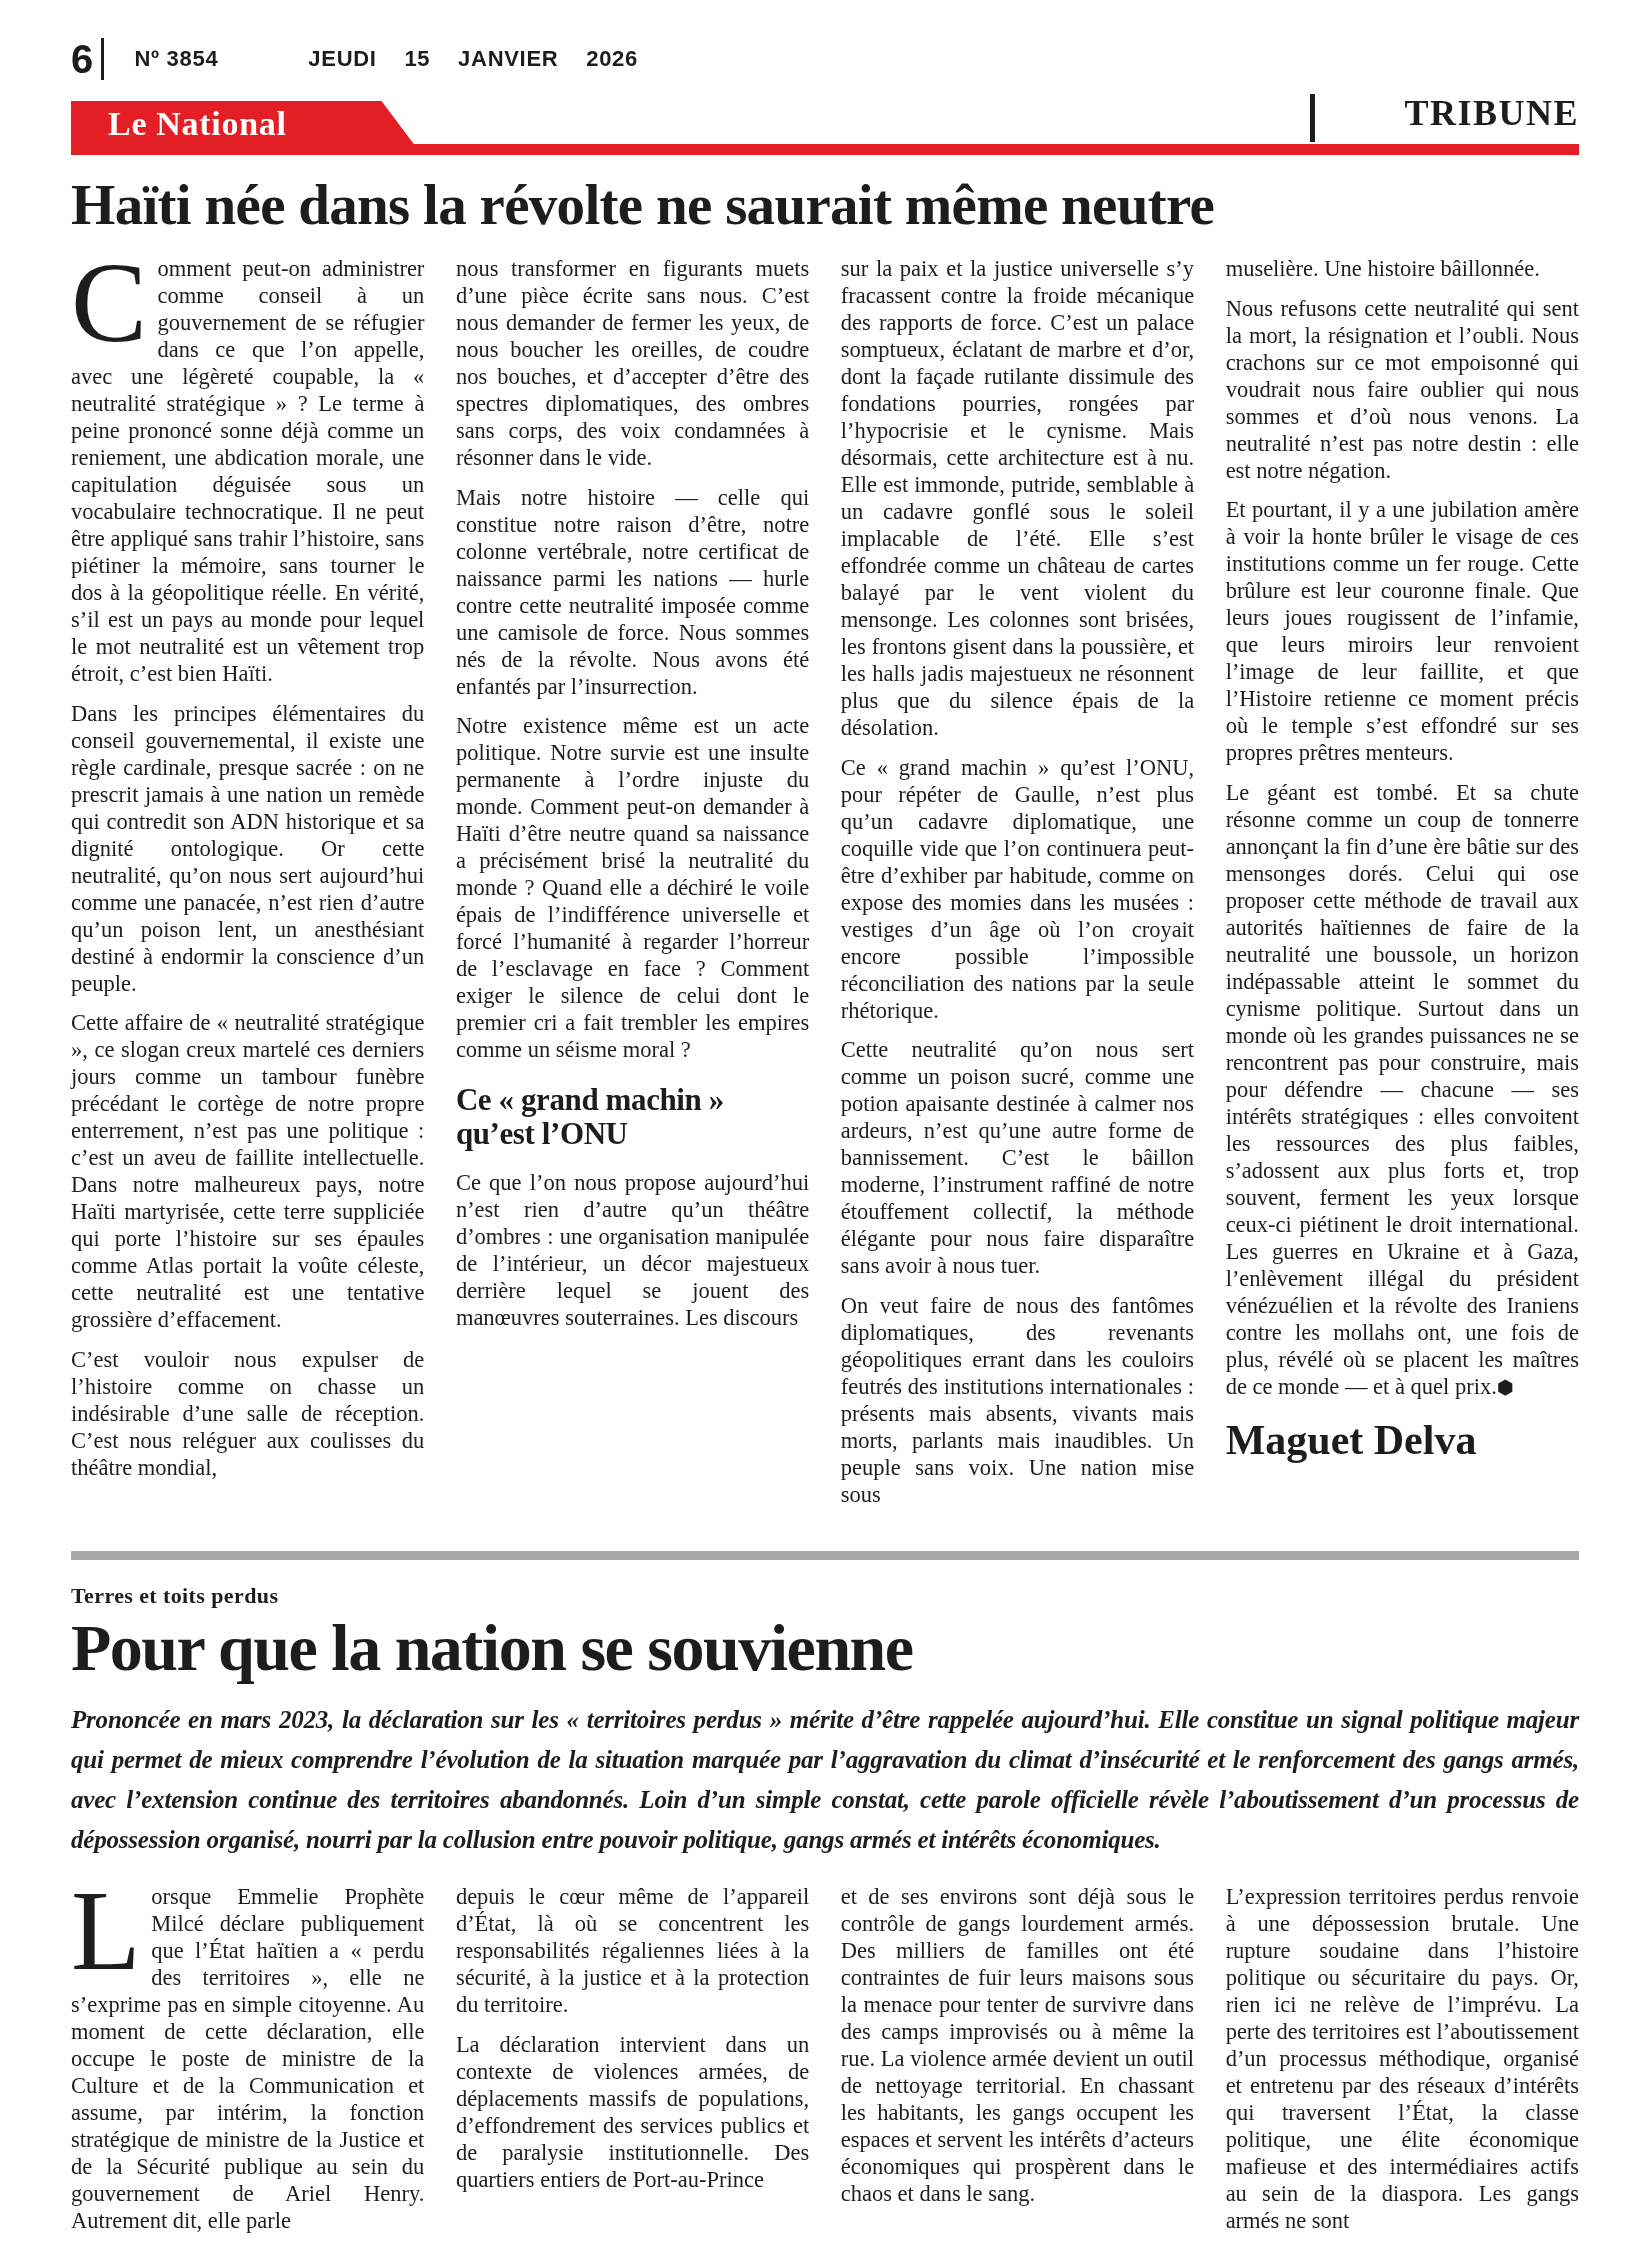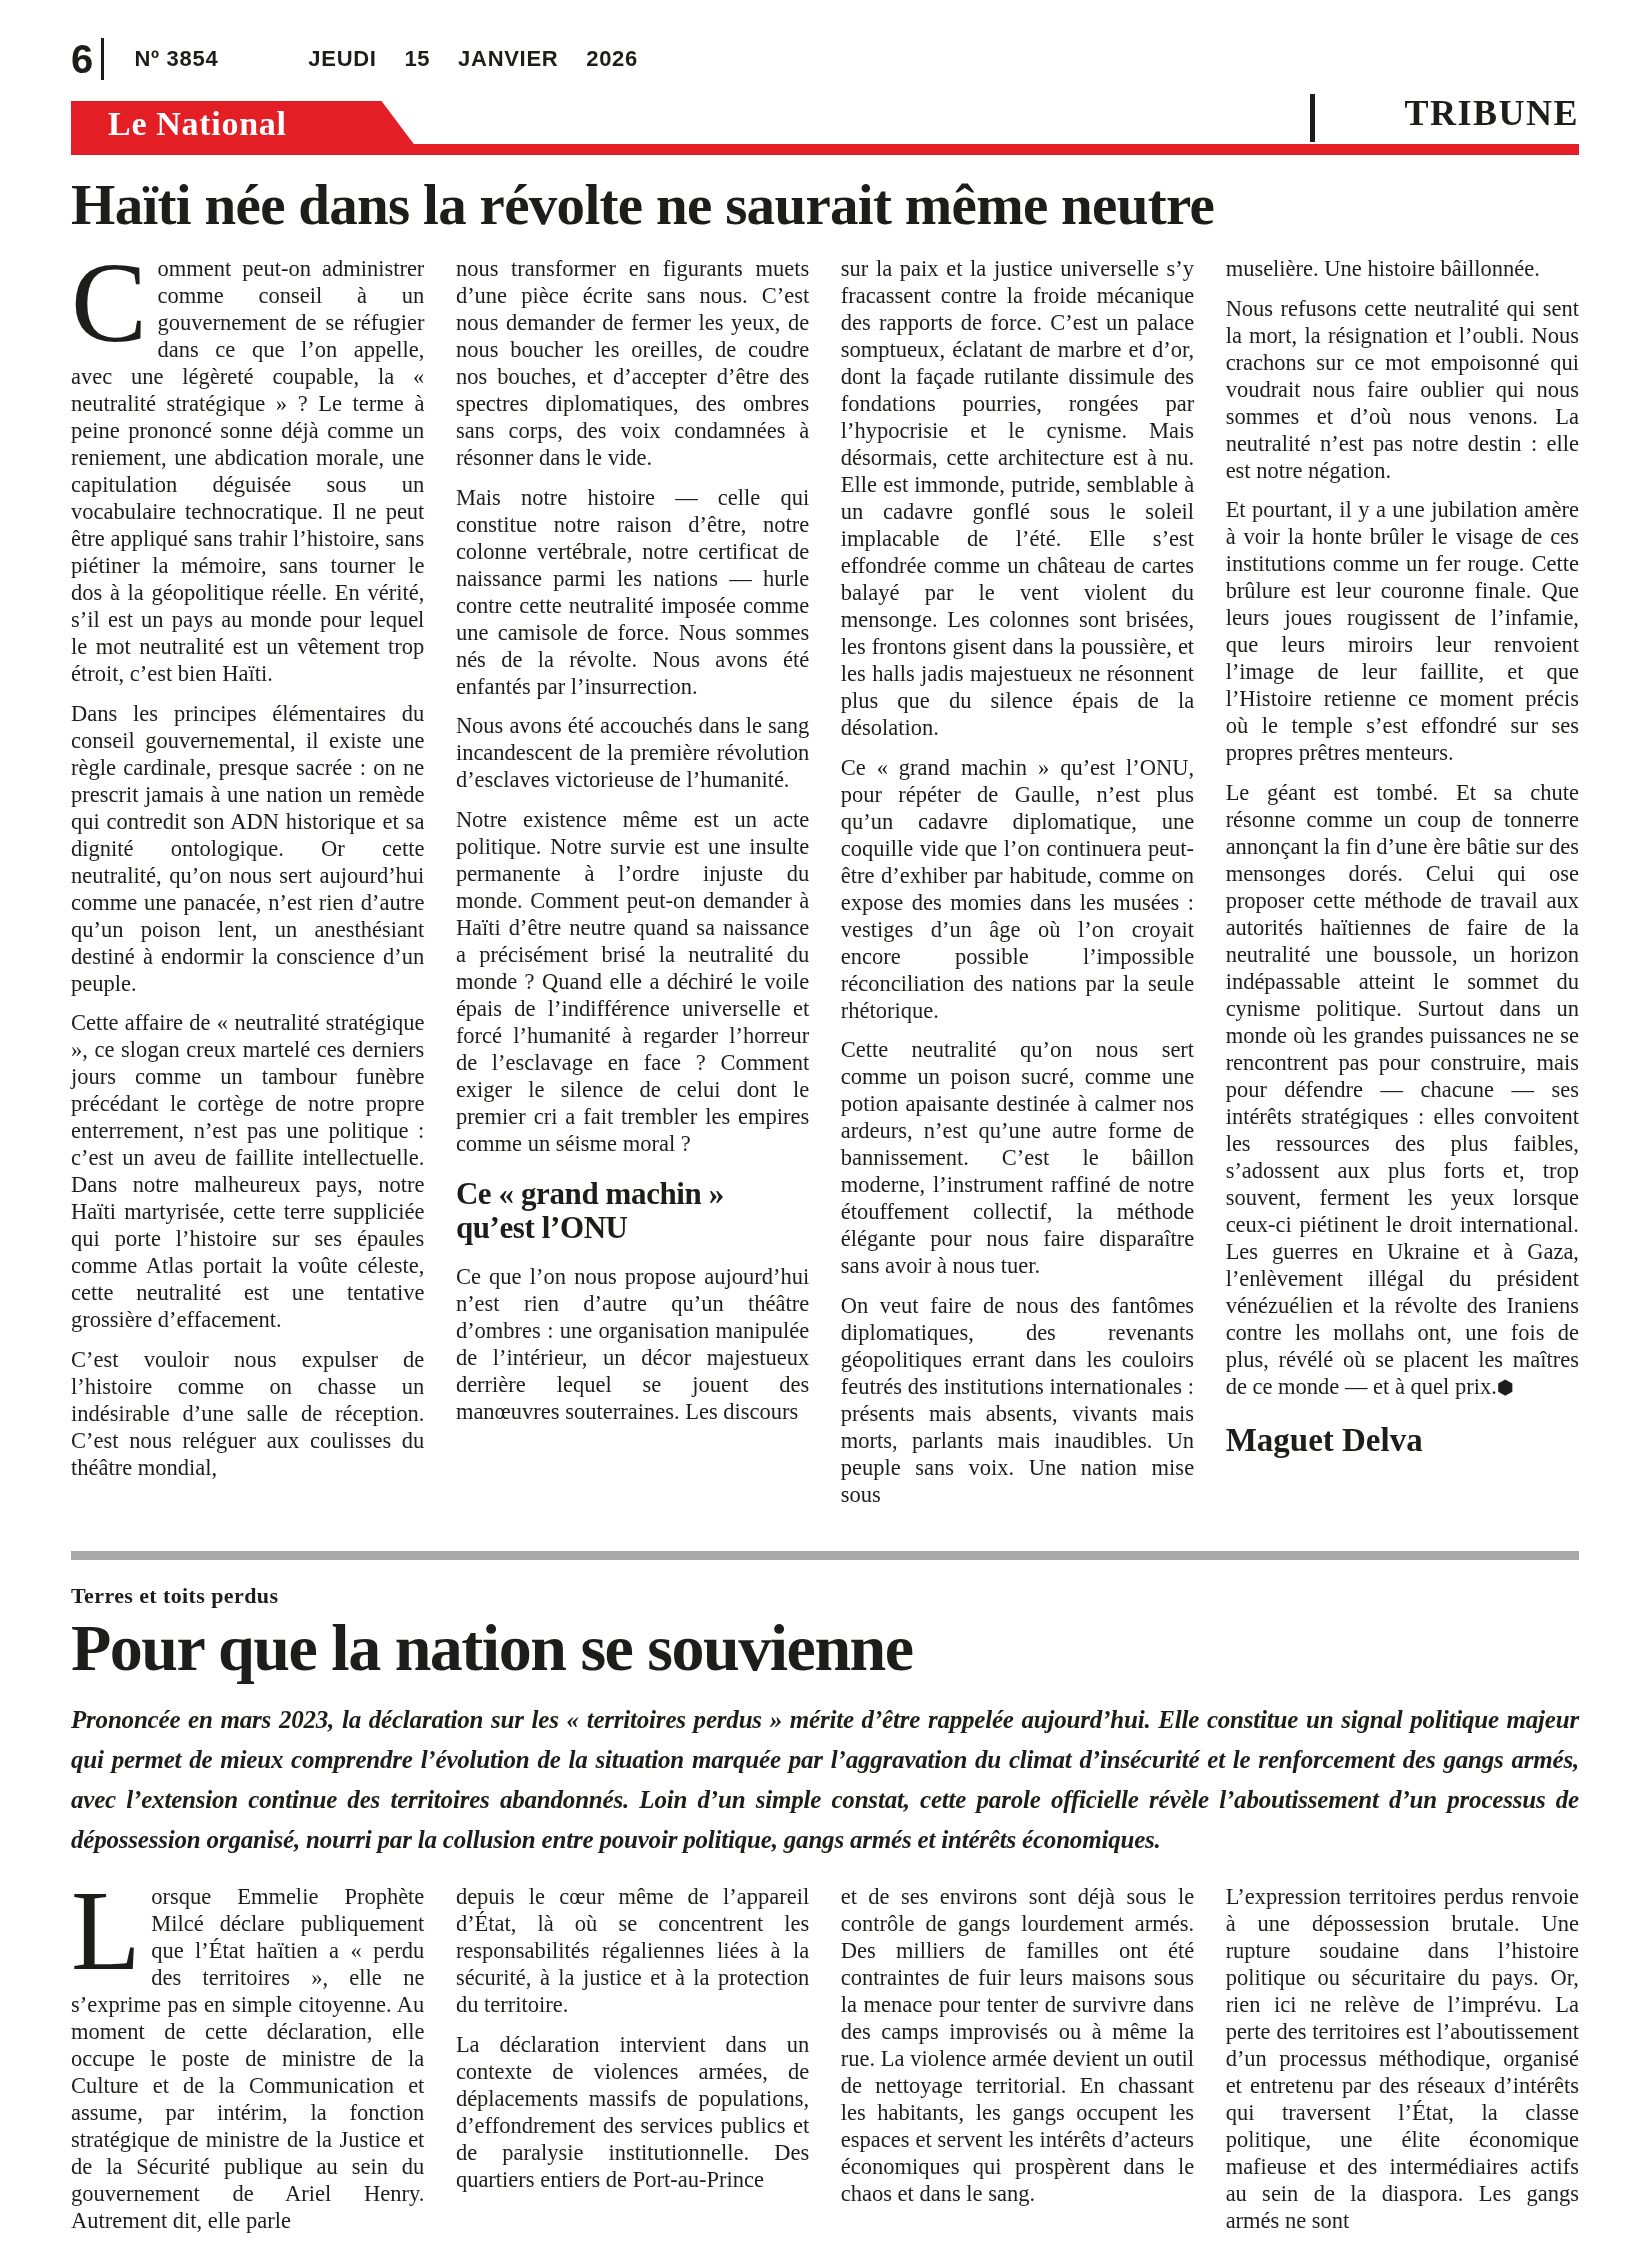--- a/index.html
+++ b/index.html
@@ -71,21 +71,21 @@
     float: left;
     font-size: 114px; line-height: 84px;
     margin: 6px 10.5px 0 0;
     font-weight: 400;
   }
   .subhead {
     font-size: 31px; line-height: 34px; font-weight: bold;
     text-align: left; letter-spacing: -0.4px;
     margin: 19.5px 0 18px 0;
   }
-  .byline { font-size: 33px; font-weight: bold; text-align: left; margin-top: 25.5px; }
+  .byline { font-size: 42px; font-weight: bold; text-align: left; margin-top: 25.5px; }
   .end-mark { font-size: 19.5px; }
 
   .divider { height: 9.7px; background: #a9a9a9; margin: 30px 0 22.5px 0; }
 
   
   .kicker { font-size: 22px; font-weight: bold; letter-spacing: 0.4px; }
   h2.headline2 {
     font-size: 66px; line-height: 1.0; font-weight: bold;
     letter-spacing: -1.5px;
     margin: 6px 0 19.5px 0;
@@ -125,21 +125,20 @@
       <div class="col">
         <p><span class="dropcap">C</span><span>omment peut-on administrer comme conseil à un gouvernement de se réfugier dans ce que l’on appelle, avec une légèreté coupable, la « neutralité stratégique » ? Le terme à peine prononcé sonne déjà comme un reniement, une abdication morale, une capitulation déguisée sous un vocabulaire technocratique. Il ne peut être appliqué sans trahir l’histoire, sans piétiner la mémoire, sans tourner le dos à la géopolitique réelle. En vérité, s’il est un pays au monde pour lequel le mot neutralité est un vêtement trop étroit, c’est bien Haïti.</span></p>
         <p>Dans les principes élémentaires du conseil gouvernemental, il existe une règle cardinale, presque sacrée : on ne prescrit jamais à une nation un remède qui contredit son ADN historique et sa dignité ontologique. Or cette neutralité, qu’on nous sert aujourd’hui comme une panacée, n’est rien d’autre qu’un poison lent, un anesthésiant destiné à endormir la conscience d’un peuple.</p>
         <p>Cette affaire de « neutralité stratégique », ce slogan creux martelé ces derniers jours comme un tambour funèbre précédant le cortège de notre propre enterrement, n’est pas une politique : c’est un aveu de faillite intellectuelle. Dans notre malheureux pays, notre Haïti martyrisée, cette terre suppliciée qui porte l’histoire sur ses épaules comme Atlas portait la voûte céleste, cette neutralité est une tentative grossière d’effacement.</p>
         <p>C’est vouloir nous expulser de l’histoire comme on chasse un indésirable d’une salle de réception. C’est nous reléguer aux coulisses du théâtre mondial,</p>
       </div>
 
       <div class="col">
         <p>nous transformer en figurants muets d’une pièce écrite sans nous. C’est nous demander de fermer les yeux, de nous boucher les oreilles, de coudre nos bouches, et d’accepter d’être des spectres diplomatiques, des ombres sans corps, des voix condamnées à résonner dans le vide.</p>
         <p>Mais notre histoire — celle qui constitue notre raison d’être, notre colonne vertébrale, notre certificat de naissance parmi les nations — hurle contre cette neutralité imposée comme une camisole de force. Nous sommes nés de la révolte. Nous avons été enfantés par l’insurrection.</p>
-        <p>Nous avons été accouchés dans le sang incandescent de la première révolution d’esclaves victorieuse de l’humanité.</p>
         <p>Notre existence même est un acte politique. Notre survie est une insulte permanente à l’ordre injuste du monde. Comment peut-on demander à Haïti d’être neutre quand sa naissance a précisément brisé la neutralité du monde ? Quand elle a déchiré le voile épais de l’indifférence universelle et forcé l’humanité à regarder l’horreur de l’esclavage en face ? Comment exiger le silence de celui dont le premier cri a fait trembler les empires comme un séisme moral ?</p>
         <h3 class="subhead">Ce « grand machin » qu’est l’ONU</h3>
         <p>Ce que l’on nous propose aujourd’hui n’est rien d’autre qu’un théâtre d’ombres : une organisation manipulée de l’intérieur, un décor majestueux derrière lequel se jouent des manœuvres souterraines. Les discours</p>
       </div>
 
       <div class="col">
         <p>sur la paix et la justice universelle s’y fracassent contre la froide mécanique des rapports de force. C’est un palace somptueux, éclatant de marbre et d’or, dont la façade rutilante dissimule des fondations pourries, rongées par l’hypocrisie et le cynisme. Mais désormais, cette architecture est à nu. Elle est immonde, putride, semblable à un cadavre gonflé sous le soleil implacable de l’été. Elle s’est effondrée comme un château de cartes balayé par le vent violent du mensonge. Les colonnes sont brisées, les frontons gisent dans la poussière, et les halls jadis majestueux ne résonnent plus que du silence épais de la désolation.</p>
         <p>Ce « grand machin » qu’est l’ONU, pour répéter de Gaulle, n’est plus qu’un cadavre diplomatique, une coquille vide que l’on continuera peut-être d’exhiber par habitude, comme on expose des momies dans les musées : vestiges d’un âge où l’on croyait encore possible l’impossible réconciliation des nations par la seule rhétorique.</p>
         <p>Cette neutralité qu’on nous sert comme un poison sucré, comme une potion apaisante destinée à calmer nos ardeurs, n’est qu’une autre forme de bannissement. C’est le bâillon moderne, l’instrument raffiné de notre étouffement collectif, la méthode élégante pour nous faire disparaître sans avoir à nous tuer.</p>
         <p>On veut faire de nous des fantômes diplomatiques, des revenants géopolitiques errant dans les couloirs feutrés des institutions internationales : présents mais absents, vivants mais morts, parlants mais inaudibles. Un peuple sans voix. Une nation mise sous</p>

